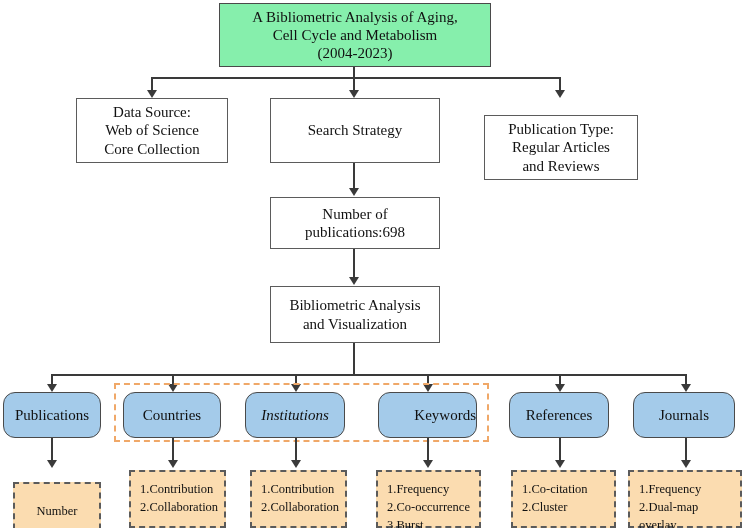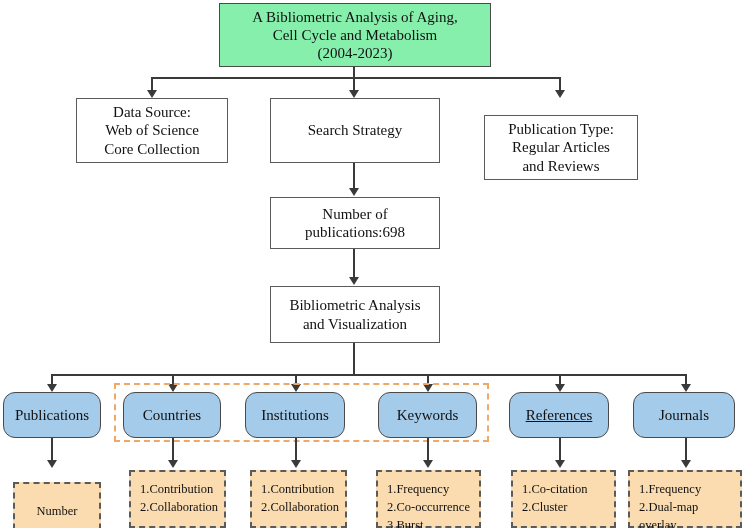--- a/index.html
+++ b/index.html
@@ -98,27 +98,27 @@
   <div class="arw" style="left:681px;top:384px;"></div>
 
   <div class="group-box" style="left:114px;top:383px;width:375px;height:59px;"></div>
 
   <div class="node cap" style="left:3px;top:392px;width:98px;height:46px;">
     <span class="lbl">Publications</span>
   </div>
   <div class="node cap" style="left:123px;top:392px;width:98px;height:46px;">
     <span class="lbl">Countries</span>
   </div>
-  <div class="node cap" style="left:245px;top:392px;width:100px;height:46px;">
+  <div class="node cap" style="left:245px;top:392px;width:100px;height:46px;font-style:italic;">
     <span class="lbl">Institutions</span>
   </div>
-  <div class="node cap" style="left:378px;top:392px;width:99px;height:46px;">
+  <div class="node cap" style="left:378px;top:392px;width:99px;height:46px;justify-content:flex-end;">
     <span class="lbl">Keywords</span>
   </div>
-  <div class="node cap" style="left:509px;top:392px;width:100px;height:46px;text-decoration:underline;">
+  <div class="node cap" style="left:509px;top:392px;width:100px;height:46px;">
     <span class="lbl">References</span>
   </div>
   <div class="node cap" style="left:633px;top:392px;width:102px;height:46px;">
     <span class="lbl">Journals</span>
   </div>
 
   <div class="ln vl" style="left:51px;top:438px;height:24px;"></div>
   <div class="arw" style="left:47px;top:460px;"></div>
   <div class="ln vl" style="left:172px;top:438px;height:24px;"></div>
   <div class="arw" style="left:168px;top:460px;"></div>

